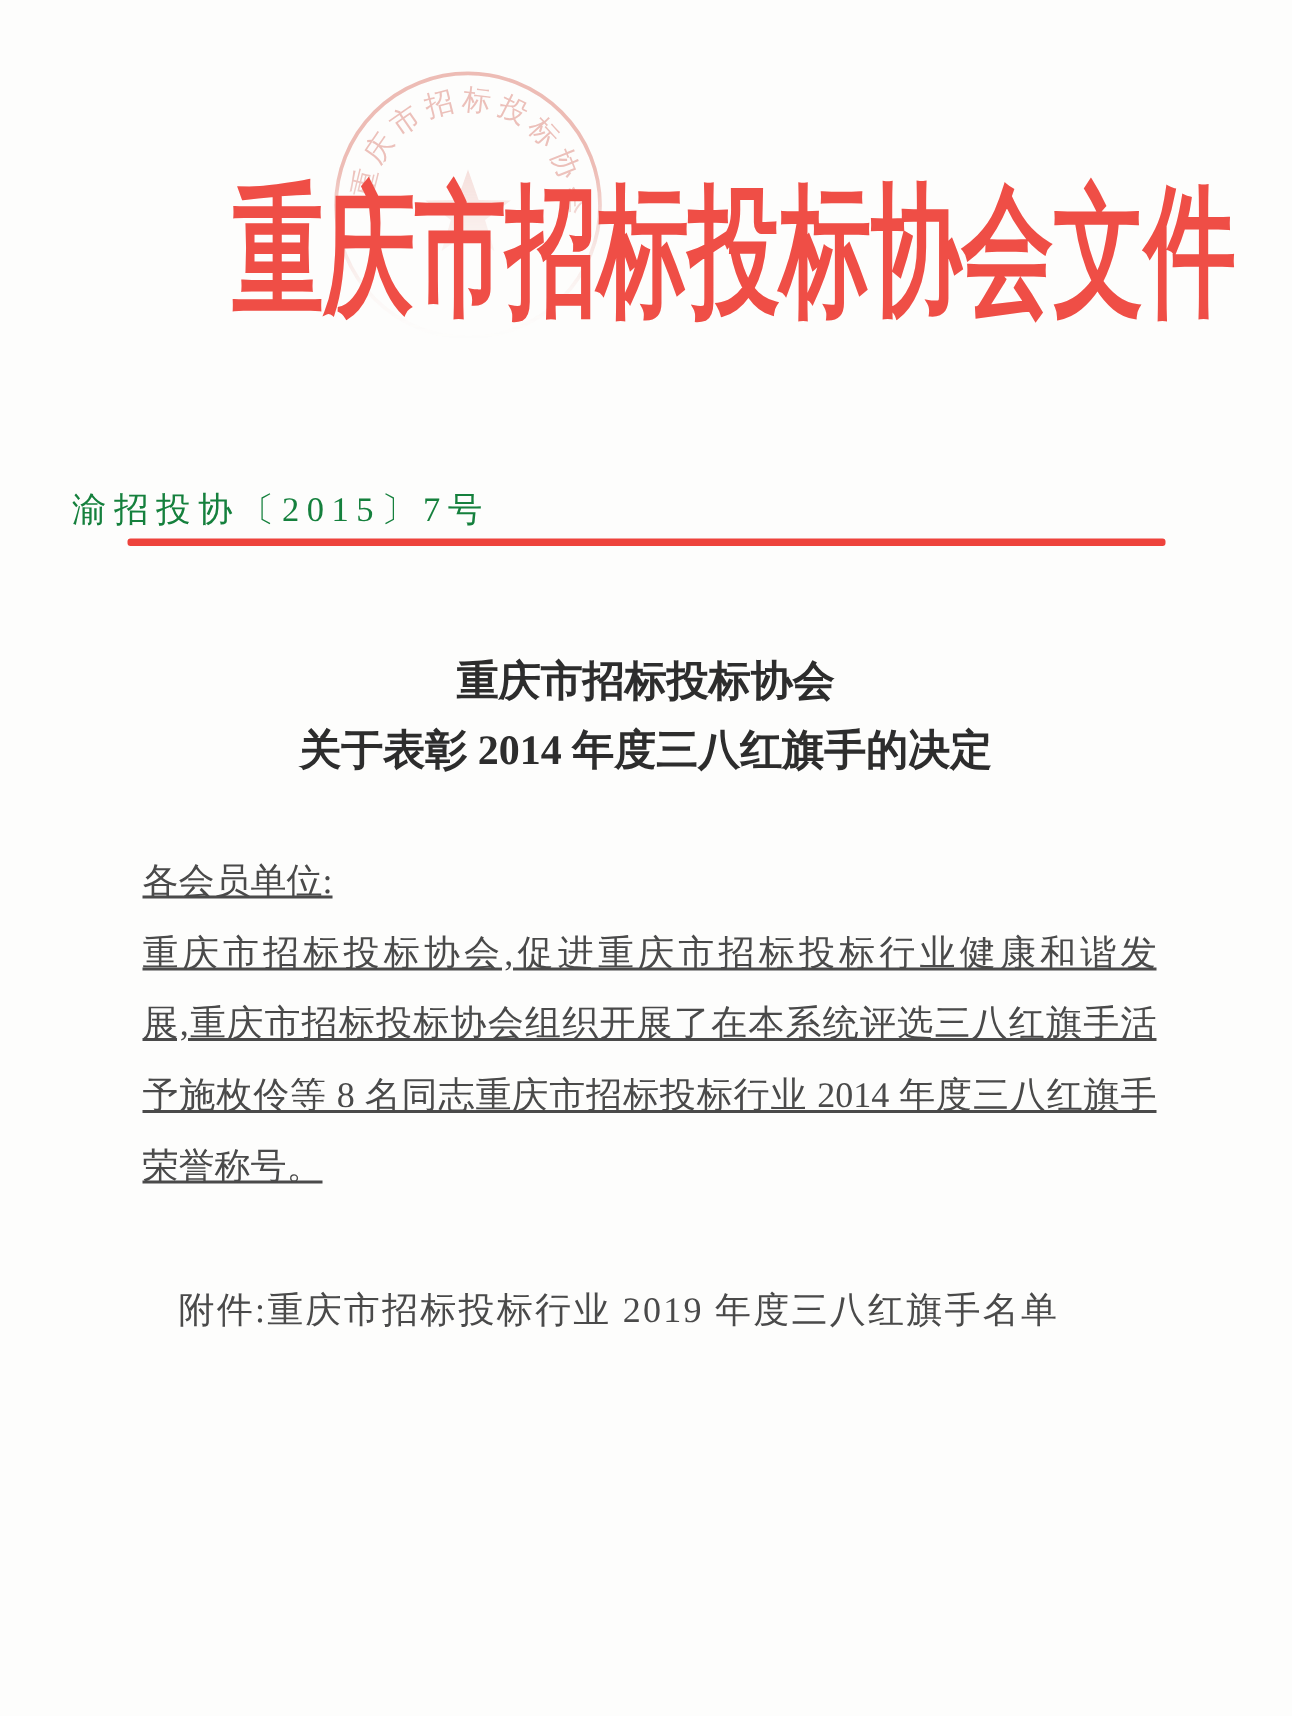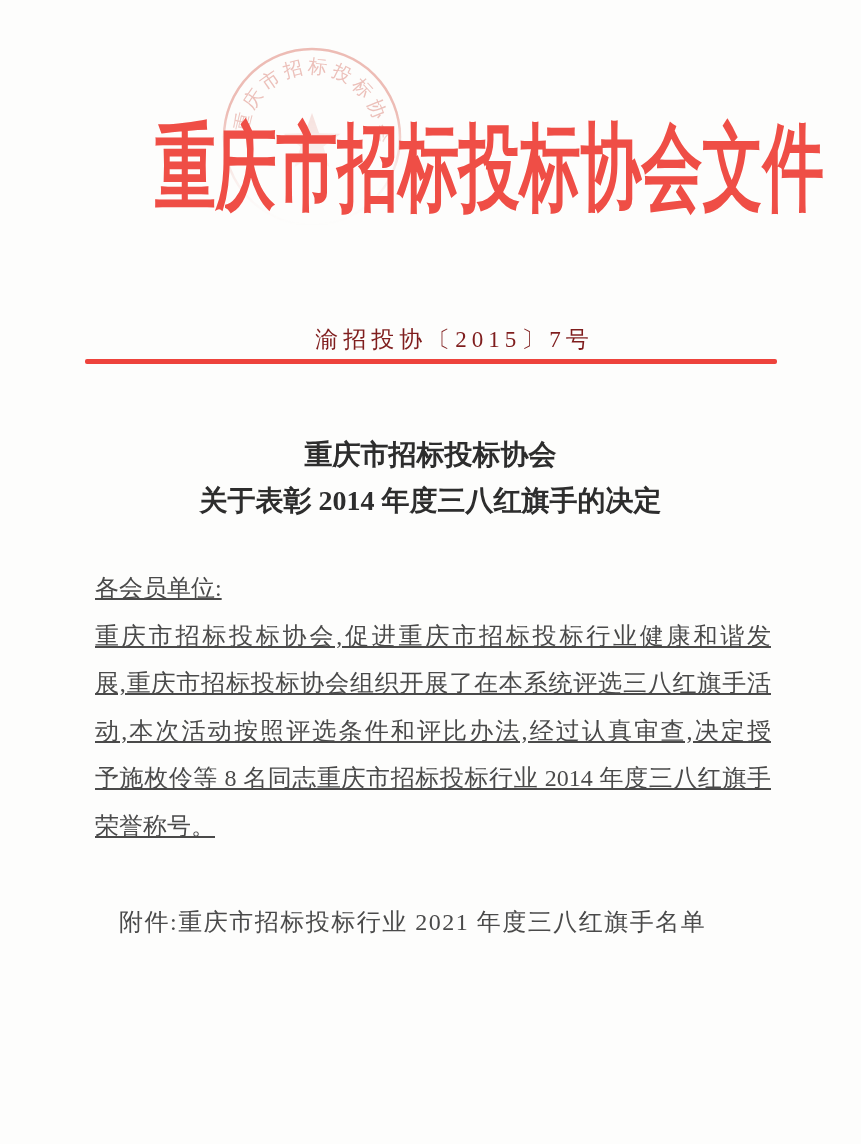--- a/index.html
+++ b/index.html
@@ -44,22 +44,21 @@
     line-height: 116px;
     white-space: nowrap;
     transform: scaleX(0.64);
     transform-origin: 50% 50%;
   }
 
   .doc-number {
     position: absolute;
     top: 324px;
     left: 0; right: 0;
-    text-align: center;
-    color: #7f1d1d;
+    color: #15803d;
     font-size: 23px;
     letter-spacing: 5px;
     margin-left: 48px;
   }
 
   .red-rule {
     position: absolute;
     top: 359px;
     left: 85px;
     width: 692px;
@@ -119,19 +118,18 @@
 
   <div class="doc-title">
     <div class="doc-title-line">重庆市招标投标协会</div>
     <div class="doc-title-line">关于表彰 2014 年度三八红旗手的决定</div>
   </div>
 
   <div class="main-text">
     <div class="body-line">各会员单位:</div>
     <div class="body-line just">重庆市招标投标协会,促进重庆市招标投标行业健康和谐发</div>
     <div class="body-line just">展,重庆市招标投标协会组织开展了在本系统评选三八红旗手活</div>
-    <div class="body-line just">动,本次活动按照评选条件和评比办法,经过认真审查,决定授</div>
     <div class="body-line just">予施枚伶等 8 名同志重庆市招标投标行业 2014 年度三八红旗手</div>
     <div class="body-line">荣誉称号。</div>
-    <div class="attachment">附件:重庆市招标投标行业 2021 年度三八红旗手名单</div>
+    <div class="attachment">附件:重庆市招标投标行业 2019 年度三八红旗手名单</div>
   </div>
 
 </div>
 
 </body></html>

